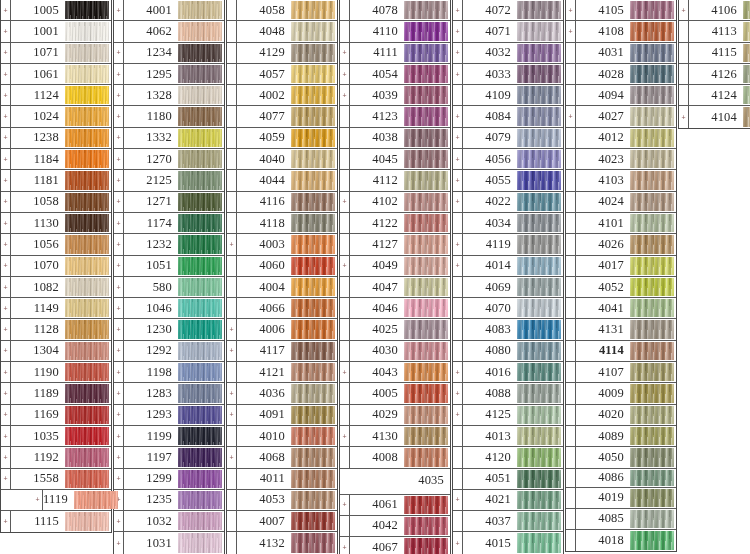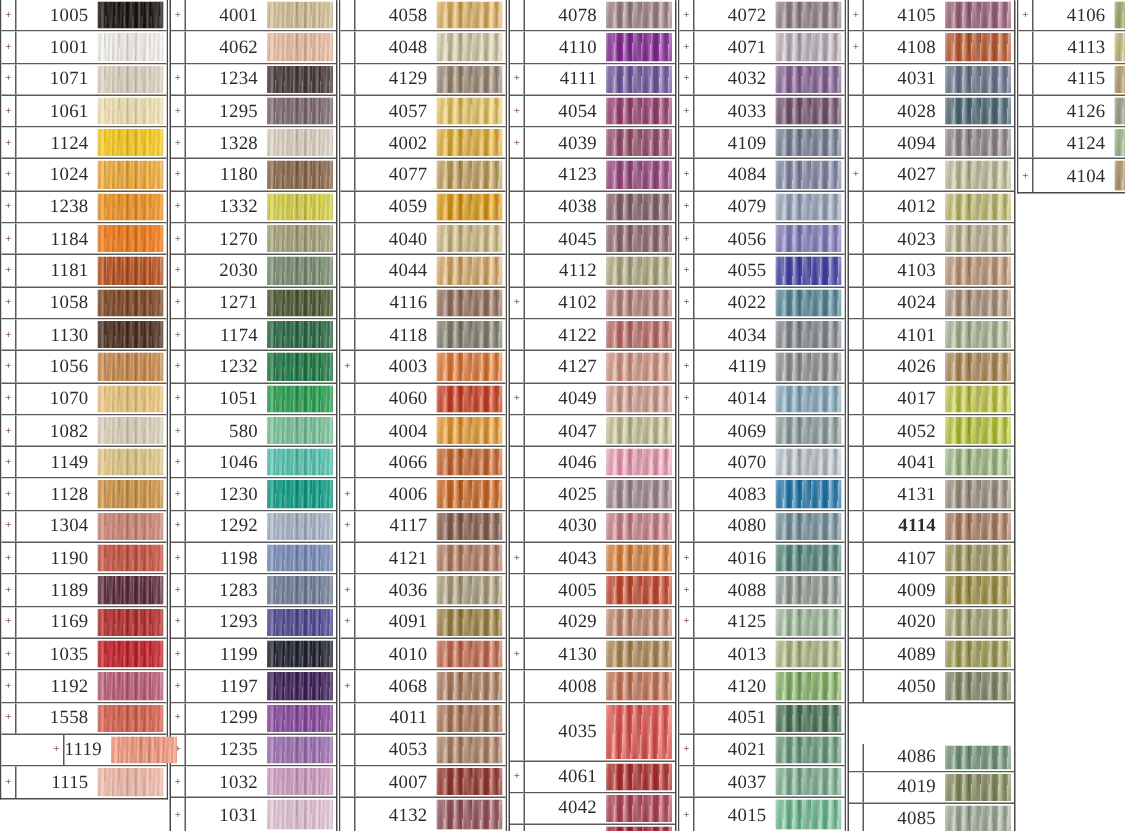--- a/index.html
+++ b/index.html
@@ -469,21 +469,21 @@
         <div class="swatch-cell" style="width: 46px;">
           <div class="swatch solid">
             <div class="base" style="background: rgb(168, 163, 123);"></div>
             <div class="fib"></div>
             <div class="sheen"></div>
           </div>
         </div>
       </div>
       <div class="row" style="height: 21.3px;">
         <div class="plus-cell" style="width: 10px;">+</div>
-        <div class="num-cell">2030</div>
+        <div class="num-cell">2125</div>
         <div class="swatch-cell" style="width: 46px;">
           <div class="swatch solid">
             <div class="base" style="background: rgb(122, 143, 114);"></div>
             <div class="fib"></div>
             <div class="sheen"></div>
           </div>
         </div>
       </div>
       <div class="row" style="height: 21.3px;">
         <div class="plus-cell" style="width: 10px;">+</div>
@@ -1199,21 +1199,21 @@
         <div class="plus-cell" style="width: 10px;"></div>
         <div class="num-cell">4008</div>
         <div class="swatch-cell" style="width: 46px;">
           <div class="swatch var">
             <div class="base" style="background: rgb(205, 127, 96);"></div>
             <div class="fib"></div>
             <div class="sheen"></div>
           </div>
         </div>
       </div>
-      <div class="row" style="height: 39px;">
+      <div class="row" style="height: 26px; flex-direction: column;">
         <div class="plus-cell" style="width: 10px;"></div>
         <div class="num-cell">4035</div>
         <div class="swatch-cell" style="width: 46px;">
           <div class="swatch var">
             <div class="base" style="background: rgb(232, 90, 85);"></div>
             <div class="fib"></div>
             <div class="sheen"></div>
           </div>
         </div>
       </div>
@@ -1777,21 +1777,21 @@
         <div class="plus-cell" style="width: 10px;"></div>
         <div class="num-cell">4050</div>
         <div class="swatch-cell" style="width: 46px;">
           <div class="swatch var">
             <div class="base" style="background: rgb(139, 146, 114);"></div>
             <div class="fib"></div>
             <div class="sheen"></div>
           </div>
         </div>
       </div>
-      <div class="row" style="height: 19px; margin-top: 27px;">
+      <div class="row" style="height: 19px;">
         <div class="plus-cell" style="width: 10px;"></div>
         <div class="num-cell">4086</div>
         <div class="swatch-cell" style="width: 46px;">
           <div class="swatch var">
             <div class="base" style="background: rgb(124, 157, 131);"></div>
             <div class="fib"></div>
             <div class="sheen"></div>
           </div>
         </div>
       </div>

